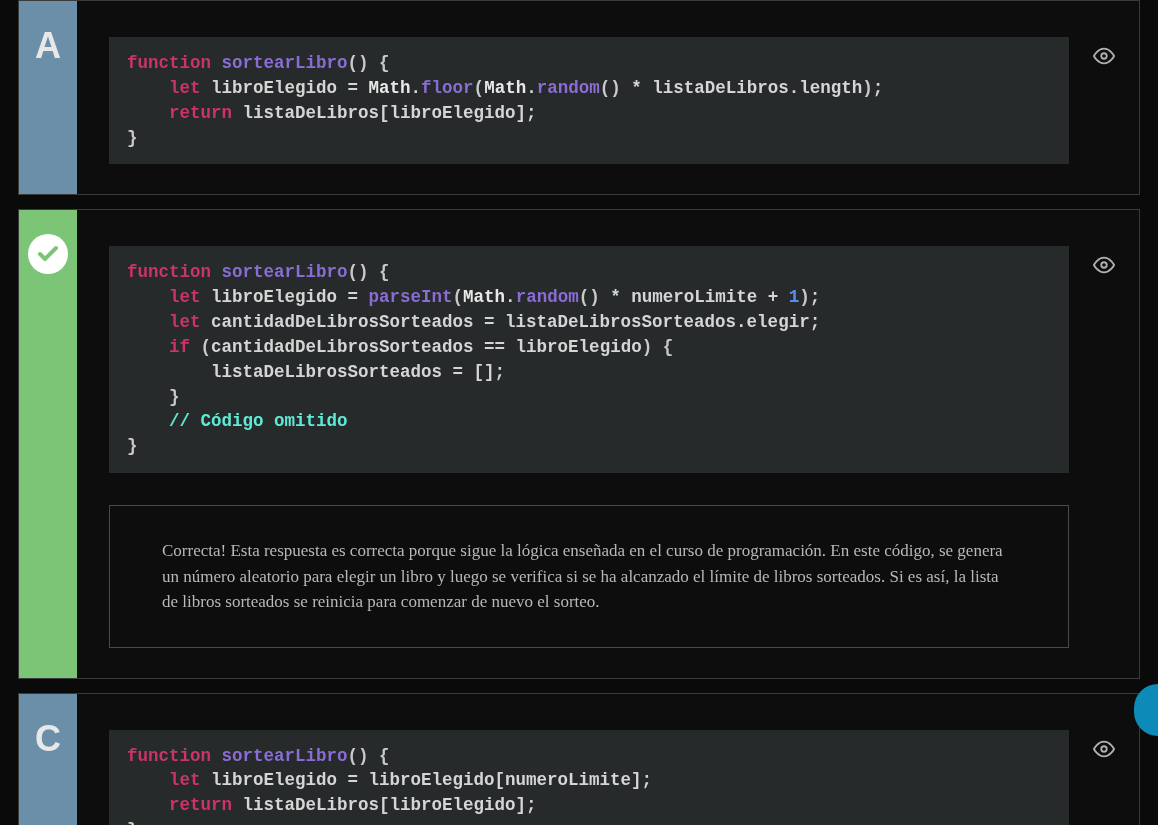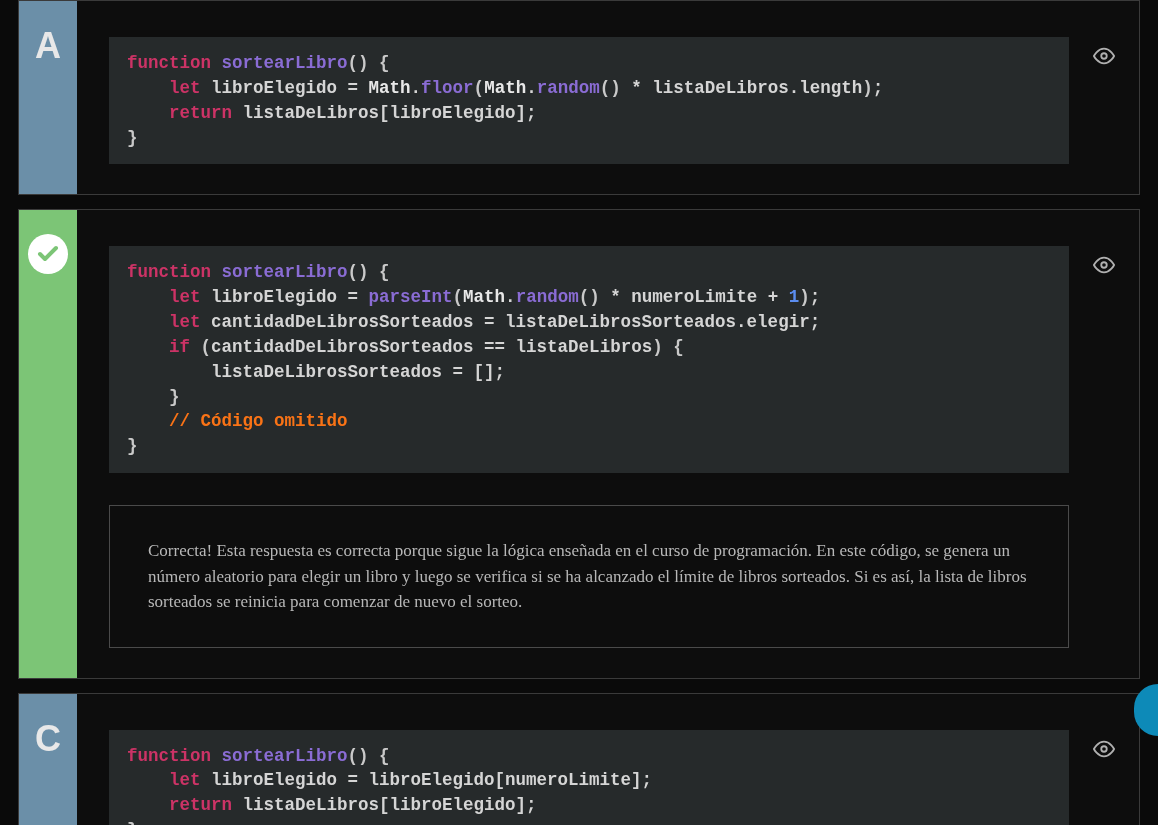--- a/index.html
+++ b/index.html
@@ -67,28 +67,28 @@
     font-weight: 600;
     line-height: 1.42;
     color: #d5d5d5;
     white-space: pre;
     overflow-x: hidden;
   }
   .tok-kw   { color: #cc3366; }   
   .tok-fn   { color: #8a6cd4; }   
   .tok-obj  { color: #e8e8e8; font-weight: 700; } 
   .tok-num  { color: #5b8def; }
-  .tok-com  { color: #f97316; }
+  .tok-com  { color: #5eead4; }
   .tok-plain{ color: #d5d5d5; }
   .tok-par  { color: #c9c9c9; }
 
   .feedback-box {
     border: 1px solid #4a4a4a;
     margin-top: 32px;
-    padding: 32px 38px;
+    padding: 32px 52px;
     color: #b8b8b8;
     font-family: Georgia, 'Times New Roman', serif;
     font-size: 17px;
     line-height: 1.5;
   }
 
   .floating-bubble {
     position: absolute;
     right: 0;
     top: 684px;
@@ -136,21 +136,21 @@
     <div class="answer-body">
       <div class="eye-icon">
         <svg viewBox="0 0 24 24" fill="none" stroke="currentColor" stroke-width="2">
             <path d="M1 12s4-8 11-8 11 8 11 8-4 8-11 8-11-8-11-8z"></path>
             <circle cx="12" cy="12" r="3"></circle>
           </svg>
       </div>
       <div class="code-block"><span class="tok-kw">function</span><span class="tok-plain"> </span><span class="tok-fn">sortearLibro</span><span class="tok-par">() {</span>
 <span class="tok-plain">    </span><span class="tok-kw">let</span><span class="tok-plain"> libroElegido = </span><span class="tok-fn">parseInt</span><span class="tok-par">(</span><span class="tok-obj">Math</span><span class="tok-plain">.</span><span class="tok-fn">random</span><span class="tok-par">()</span><span class="tok-plain"> * numeroLimite + </span><span class="tok-num">1</span><span class="tok-par">)</span><span class="tok-plain">;</span>
 <span class="tok-plain">    </span><span class="tok-kw">let</span><span class="tok-plain"> cantidadDeLibrosSorteados = listaDeLibrosSorteados.elegir;</span>
-<span class="tok-plain">    </span><span class="tok-kw">if</span><span class="tok-plain"> </span><span class="tok-par">(</span><span class="tok-plain">cantidadDeLibrosSorteados == listaDeLibros</span><span class="tok-par">) {</span>
+<span class="tok-plain">    </span><span class="tok-kw">if</span><span class="tok-plain"> </span><span class="tok-par">(</span><span class="tok-plain">cantidadDeLibrosSorteados == libroElegido</span><span class="tok-par">) {</span>
 <span class="tok-plain">        listaDeLibrosSorteados = [];</span>
 <span class="tok-plain">    </span><span class="tok-par">}</span>
 <span class="tok-plain">    </span><span class="tok-com">// Código omitido</span>
 <span class="tok-par">}</span></div>
       <div class="feedback-box">Correcta! Esta respuesta es correcta porque sigue la lógica enseñada en el curso de programación. En este código, se genera un número aleatorio para elegir un libro y luego se verifica si se ha alcanzado el límite de libros sorteados. Si es así, la lista de libros sorteados se reinicia para comenzar de nuevo el sorteo.</div>
     </div>
   </div>
 
   <div class="answer-card" style="margin-bottom:0;">
     <div class="answer-sidebar sidebar-blue">

